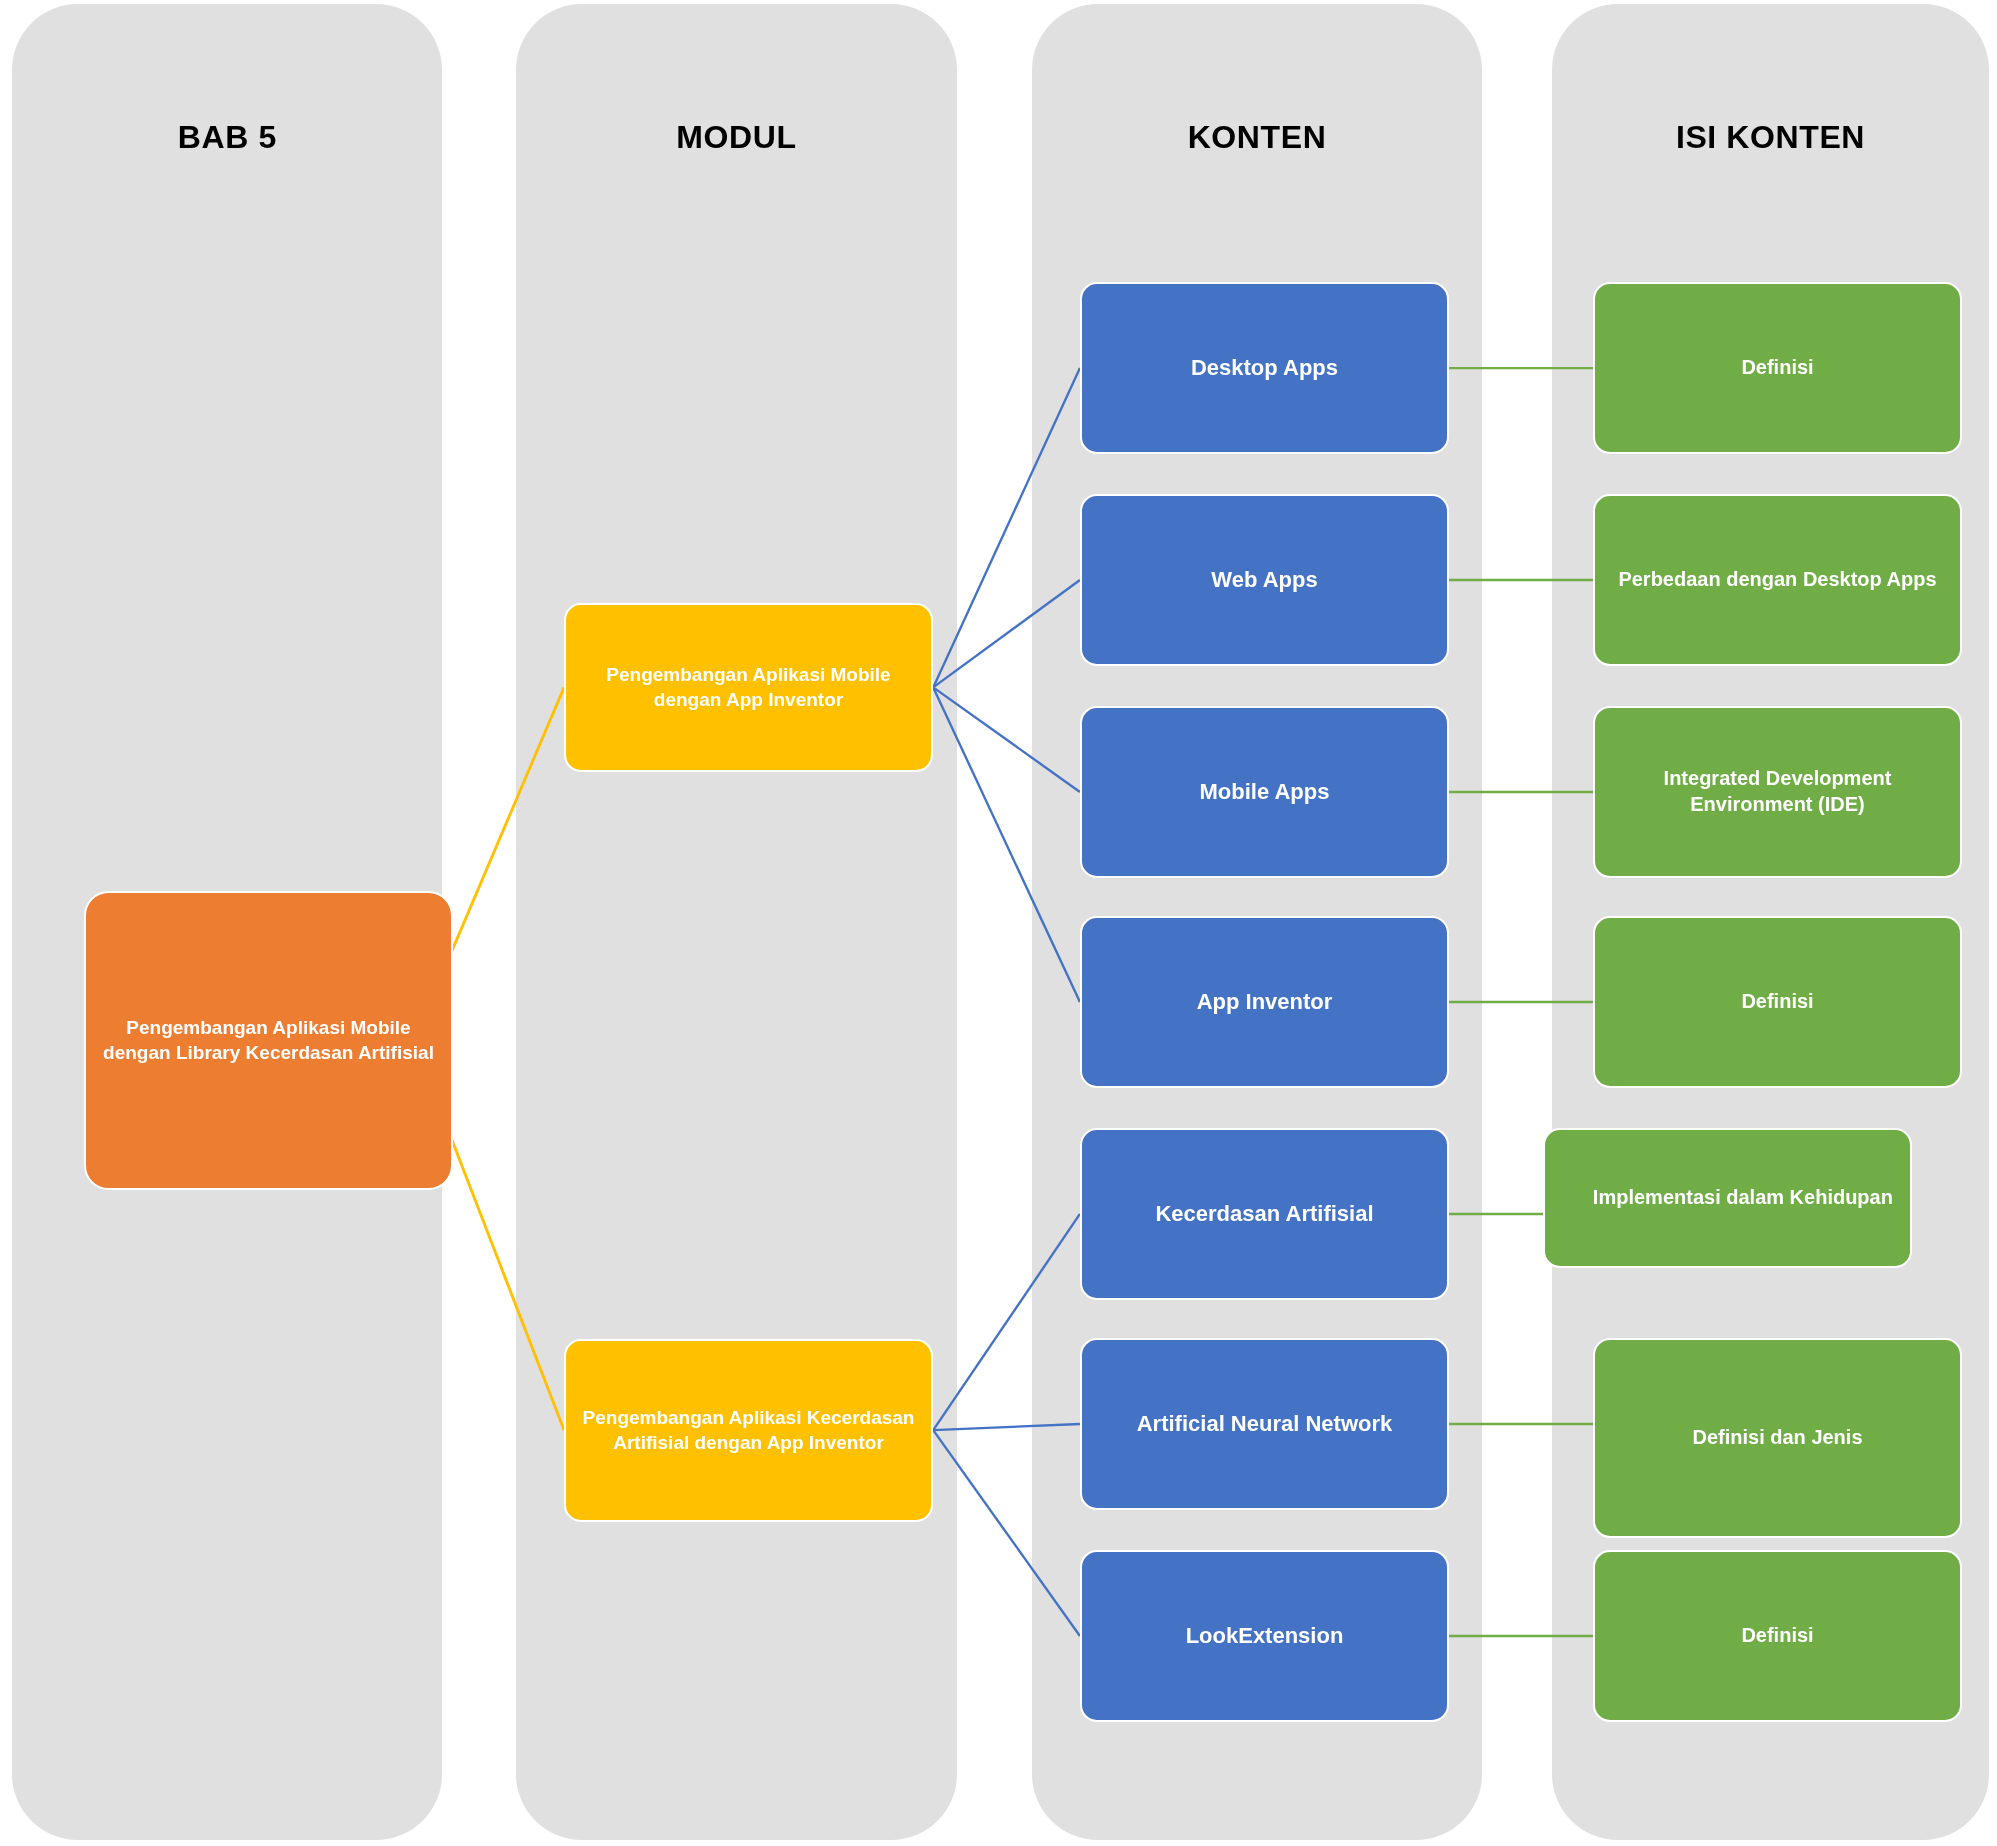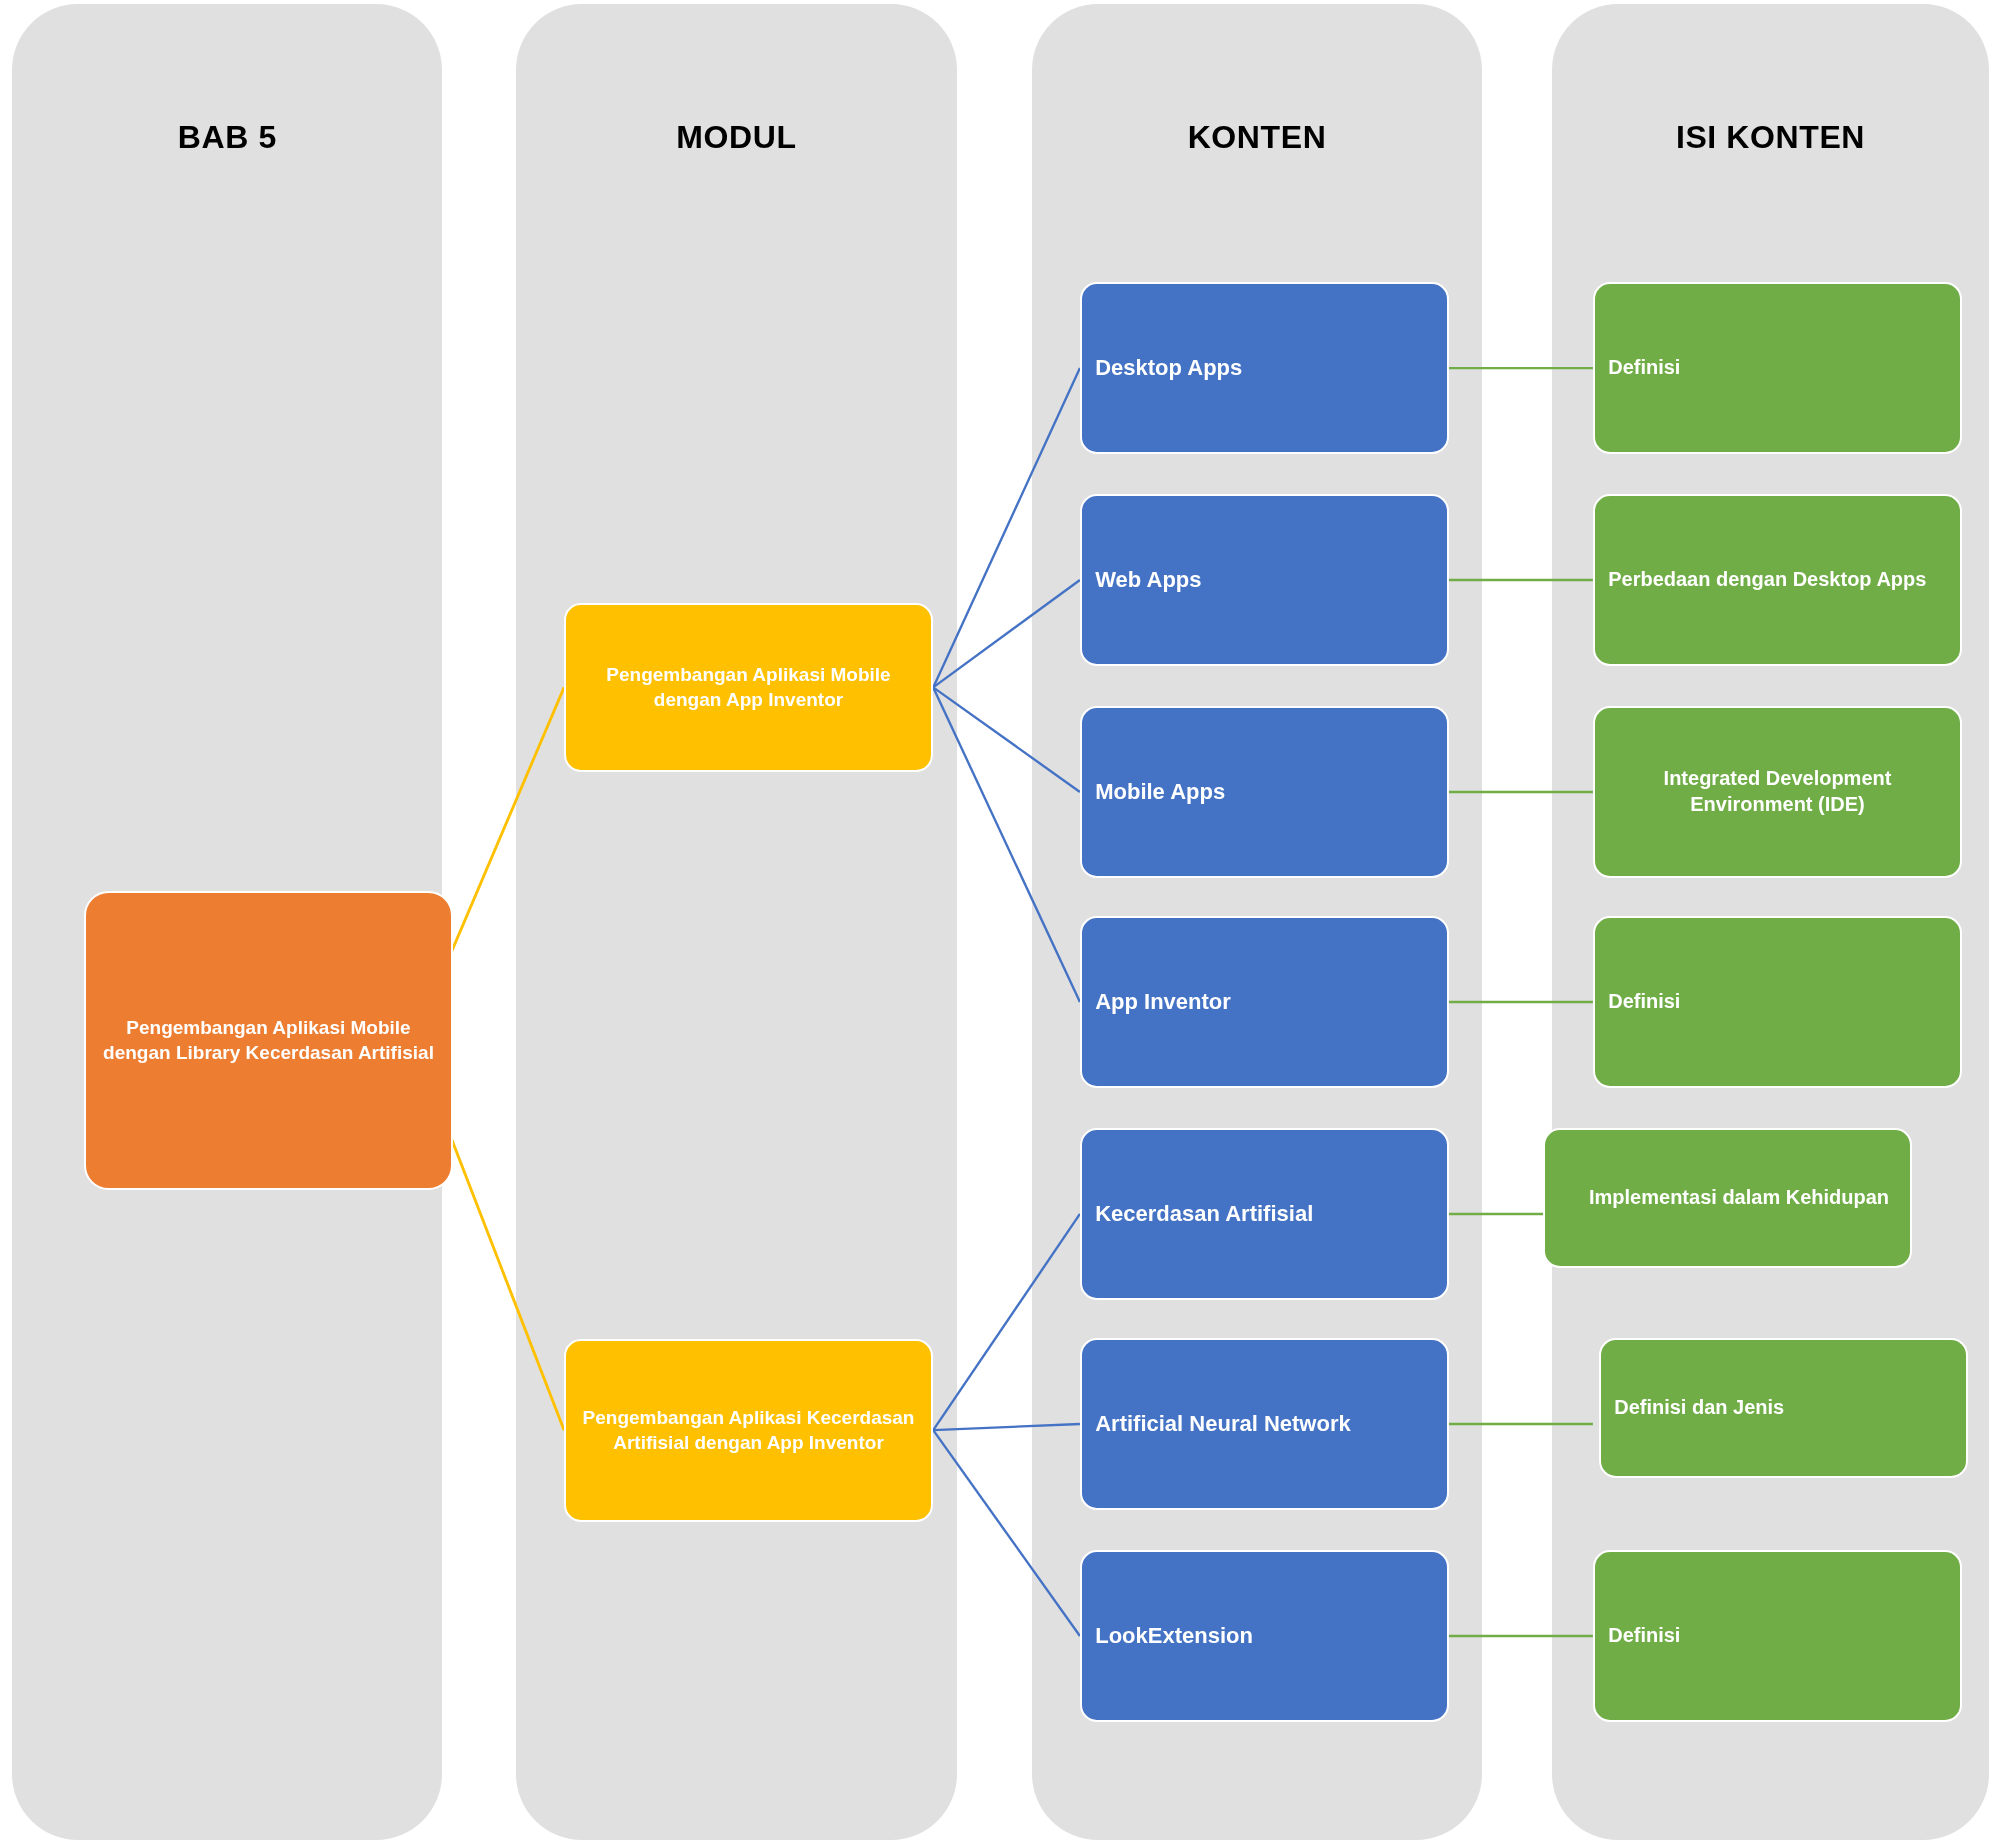--- a/index.html
+++ b/index.html
@@ -34,21 +34,21 @@
     color: #000000;
     white-space: nowrap;
   }
 
   
   .node {
     position: absolute;
     box-sizing: border-box;
     display: flex;
     align-items: center;
-    justify-content: flex-start;
+    justify-content: center;
     text-align: center;
     border-radius: 17px;
     border: 2.8px solid #ffffff;
     color: #ffffff;
     font-weight: bold;
     line-height: 1.28;
     padding: 5.7px 13.2px;
   }
   .node.root {
     background: #ED7D31;
@@ -153,21 +153,21 @@
       </div>
       <div class="node detail" style="left: 1593px; top: 706px; width: 369px; height: 172px;">
         <span>Integrated Development Environment (IDE)</span>
       </div>
       <div class="node detail" style="left: 1593px; top: 916px; width: 369px; height: 172px;">
         <span>Definisi</span>
       </div>
       <div class="node detail" style="left: 1543px; top: 1128px; width: 369px; height: 140px; padding-left: 44px;">
         <span>Implementasi dalam Kehidupan</span>
       </div>
-      <div class="node detail" style="left: 1593px; top: 1338px; width: 369px; height: 140px; margin-left: 6px;">
+      <div class="node detail" style="left: 1593px; top: 1338px; width: 369px; height: 200px;">
         <span>Definisi dan Jenis</span>
       </div>
       <div class="node detail" style="left: 1593px; top: 1550px; width: 369px; height: 172px;">
         <span>Definisi</span>
       </div>
     </div>
 
 </div>
 
 

